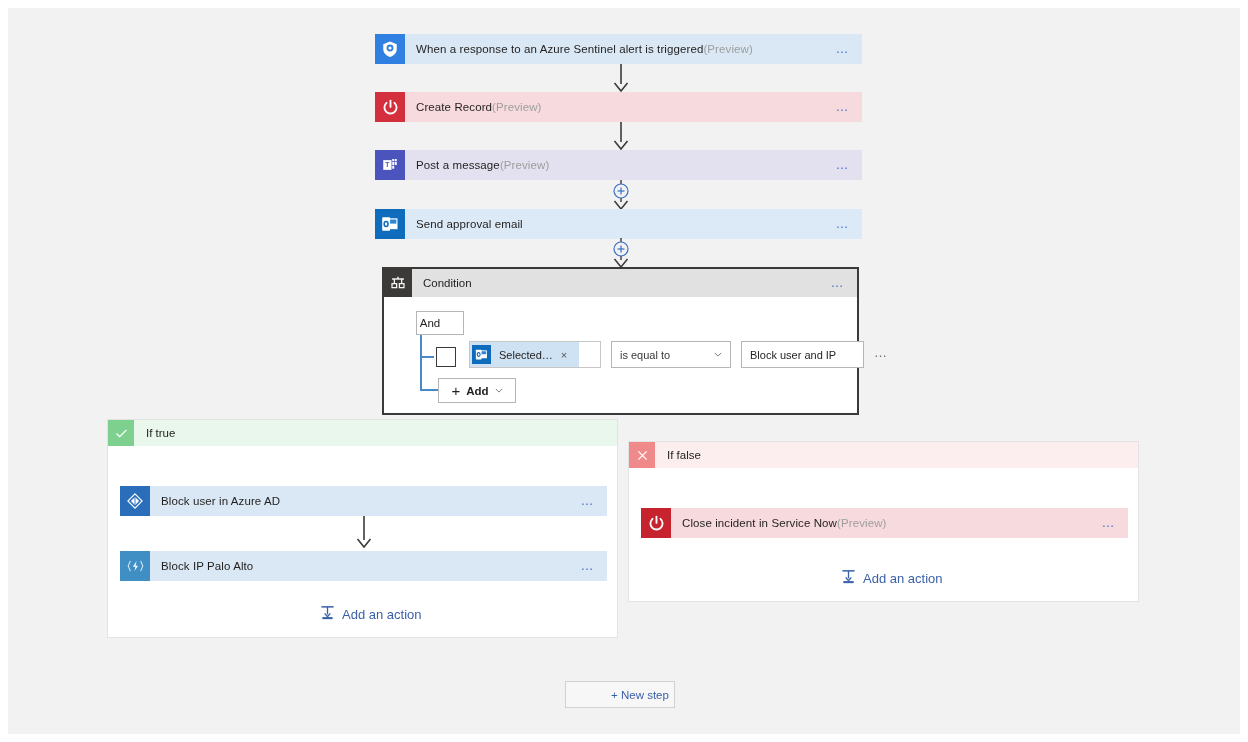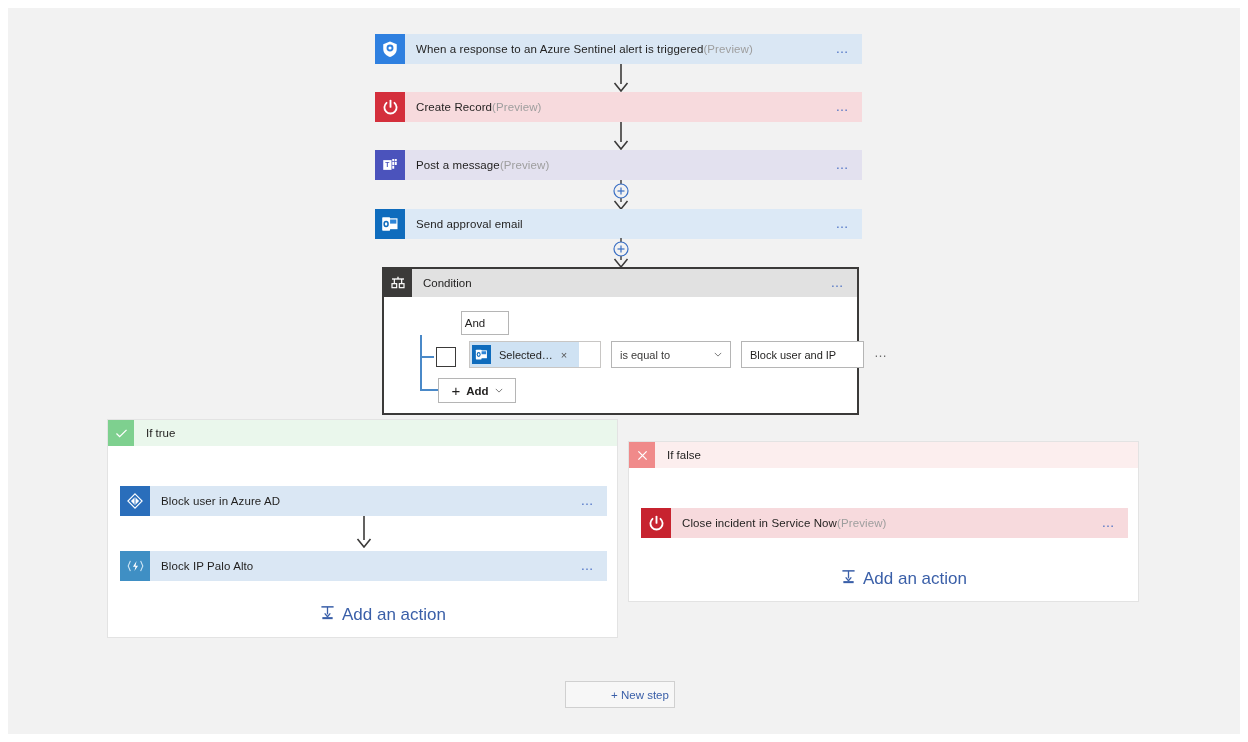--- a/index.html
+++ b/index.html
@@ -57,21 +57,21 @@
   .cond-head .ico{width:28px;height:28px;flex:0 0 28px;display:flex;align-items:center;justify-content:center;background:#3b3a39;}
   .cond-head .ttl{flex:1 1 auto;padding-left:11px;}
   .cond-head .dots{flex:0 0 auto;padding-right:12px;color:#4a6fc3;font-size:13px;letter-spacing:1.5px;line-height:8px;}
   .cond-body{position:relative;padding:16px 0 0 32px;height:106px;box-sizing:border-box;}
 
   .btn-box{
     box-sizing:border-box;border:1px solid #b5b5b5;background:#fff;
     display:inline-flex;align-items:center;justify-content:center;
     font-size:11.5px;color:#201f1e;
   }
-  .and-box{position:absolute;left:32px;top:14px;width:48px;height:24px;padding:0 6px;gap:20px;margin-left:45px;}
+  .and-box{position:absolute;left:32px;top:14px;width:48px;height:24px;padding:0 6px;gap:20px;}
   .add-box{position:absolute;left:54px;top:81px;width:78px;height:25px;gap:6px;font-weight:bold;}
   .chev{width:8px;height:5px;}
   .plus-g{font-size:15px;font-weight:400;line-height:1;}
 
   .rail{position:absolute;background:#4a89c8;}
   .cb{position:absolute;left:52px;top:50px;width:20px;height:20px;border:1px solid #3b3a39;background:#fff;box-sizing:border-box;}
 
   .tok{
     position:absolute;left:85px;top:44px;width:132px;height:27px;
     border:1px solid #c8c6c4;background:#fff;box-sizing:border-box;
@@ -99,21 +99,21 @@
   
   .branch{position:absolute;background:#ffffff;border:1px solid #e3e3e3;box-sizing:border-box;}
   .branch-head{display:flex;align-items:center;height:26px;font-size:11.5px;color:#201f1e;}
   .branch-head .mark{width:26px;height:26px;flex:0 0 26px;display:flex;align-items:center;justify-content:center;}
   .branch-head .lbl{padding-left:12px;}
   .head-true{background:#eaf7ec;} .mark-true{background:#7ed08f;}
   .head-false{background:#fceeee;} .mark-false{background:#f08a8a;}
 
   .addaction{
     position:absolute;display:flex;align-items:center;gap:7px;
-    font-size:17px;color:#3a5fa8;
+    font-size:13px;color:#3a5fa8;
   }
 
   
   .newstep{
     position:absolute;box-sizing:border-box;
     border:1px solid #d0d0d0;background:#f7f7f7;
     display:flex;align-items:center;justify-content:center;
     font-size:11.5px;color:#3a5fa8;padding-left:40px;
   }
 </style>

